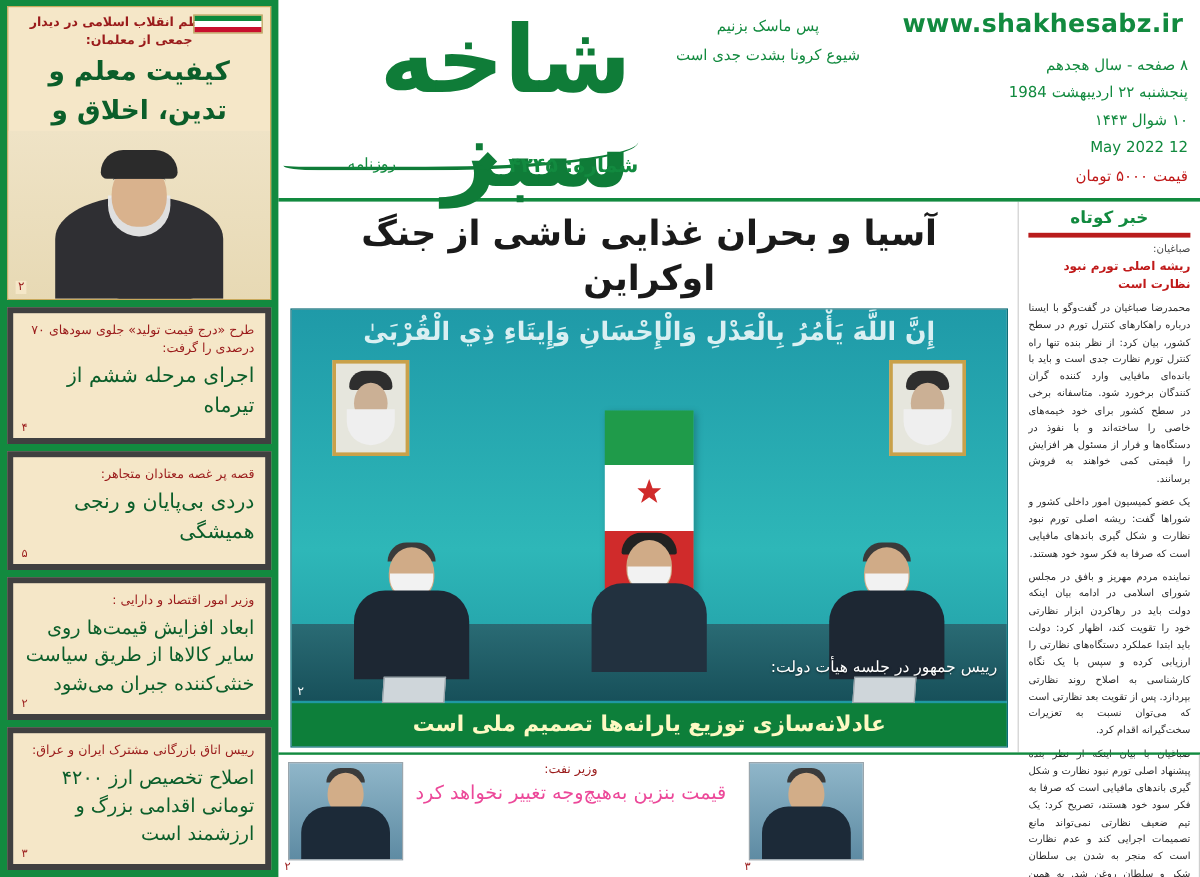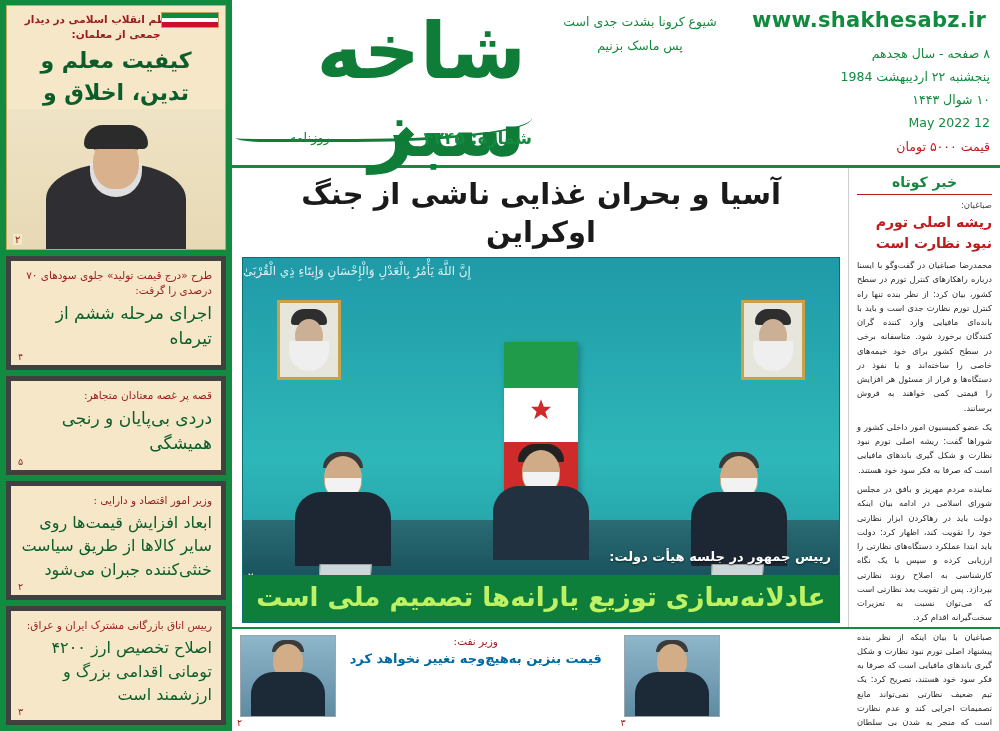--- a/index.html
+++ b/index.html
@@ -238,30 +238,30 @@
     border-left: 1px solid #cfcfcf;
     padding: 6px 8px 6px 8px;
     direction: rtl;
     order: 2;
   }
   .brief-head {
     text-align: center;
     color: #128a3f;
     font-size: 14px;
     font-weight: bold;
-    border-bottom: 1px solid #b91c1c;
+    border-bottom: 4px solid #b91c1c;
     padding-bottom: 4px;
     margin-bottom: 5px;
   }
   .brief-byline {
     font-size: 8.5px; color: #444; margin-bottom: 2px;
   }
   .brief-title {
     color: #c01a1a;
-    font-size: 14px;
+    font-size: 10px;
     font-weight: bold;
     line-height: 1.5;
     margin-bottom: 4px;
   }
   .brief-body {
     font-size: 8.3px;
     line-height: 1.72;
     text-align: justify;
     color: #2a2a2a;
   }
@@ -289,25 +289,26 @@
   .lead-photo {
     position: relative;
     flex: 1 1 auto;
     min-height: 0;
     background: linear-gradient(#1f9aa8, #2eb7b8 55%, #1b8f9c);
     overflow: hidden;
     border: 1px solid #0d6d77;
   }
   .calligraphy {
     position: absolute; top: 6px; left: 0; right: 0;
-    text-align: left;
+    text-align: center;
     color: #eef9fa;
-    font-size: 12px;
+    font-size: 21px;
     opacity: .9;
     letter-spacing: 1px;
+    font-weight: bold;
   }
   .portrait {
     position: absolute;
     top: 42px;
     width: 64px; height: 80px;
     background: #e6e6dd;
     border: 3px solid #c9a14a;
   }
   .portrait.left { left: 34px; }
   .portrait.right { right: 34px; }
@@ -380,29 +381,29 @@
     border: 1px solid #97a2a8;
     transform: skewX(-4deg);
   }
   .laptop.l1 { left: 76px; }
   .laptop.l3 { right: 76px; }
   .caption-kicker {
     position: absolute;
     right: 8px; bottom: 58px;
     color: #ffffff;
     font-size: 13px;
-    font-weight: bold;
+    font-weight: normal;
     text-shadow: 0 1px 2px rgba(0,0,0,.6);
   }
   .caption-bar {
     position: absolute;
     left: 0; right: 0; bottom: 0;
     background: #0d7f3a;
-    color: #bef264;
-    font-size: 26px;
+    color: #fef9c3;
+    font-size: 18px;
     font-weight: bold;
     text-align: center;
     padding: 6px 10px 7px 10px;
     line-height: 1.3;
   }
   .photo-num {
     position: absolute;
     left: 5px; bottom: 40px;
     color: #fff; font-size: 10px;
   }
@@ -445,23 +446,23 @@
     position: absolute; bottom: 64px; left: 50%; transform: translateX(-50%);
     width: 32px; height: 12px; background: #3b3b3b; border-radius: 16px 16px 0 0;
   }
   .btext { flex: 1 1 auto; text-align: center; min-width: 0; }
   .bkicker {
     color: #9a1b1b;
     font-size: 10.5px;
     margin-bottom: 3px;
   }
   .btitle {
-    color: #0369a1;
-    font-size: 13px;
-    font-weight: bold;
+    color: #ec4899;
+    font-size: 16px;
+    font-weight: normal;
     line-height: 1.42;
   }
   .bnum {
     position: absolute; left: 5px; bottom: 3px;
     color: #9a1b1b; font-size: 9.5px;
   }
 </style>
 </head>
 <body>
 
@@ -518,22 +519,22 @@
         <div class="logo-wrap">
           <div class="logo-script">شاخه سبز</div>
           <div class="logo-swoosh"></div>
           <div class="logo-diamond"></div>
         </div>
         <div class="mast-issue">شماره: ۴۲۴۵</div>
         <div class="mast-daily">روزنامه</div>
       </div>
 
       <div class="mast-mid">
+        <div>پس ماسک بزنیم</div>
         <div>شیوع کرونا بشدت جدی است</div>
-        <div>پس ماسک بزنیم</div>
       </div>
 
       <div class="mast-left">
         <div class="site-url">www.shakhesabz.ir</div>
         <div class="mast-meta">
           <div>۸ صفحه - سال هجدهم</div>
           <div>پنجشنبه ۲۲ اردیبهشت 1984</div>
           <div>۱۰ شوال ۱۴۴۳</div>
           <div>12 May 2022</div>
           <div class="red">قیمت ۵۰۰۰ تومان</div>

